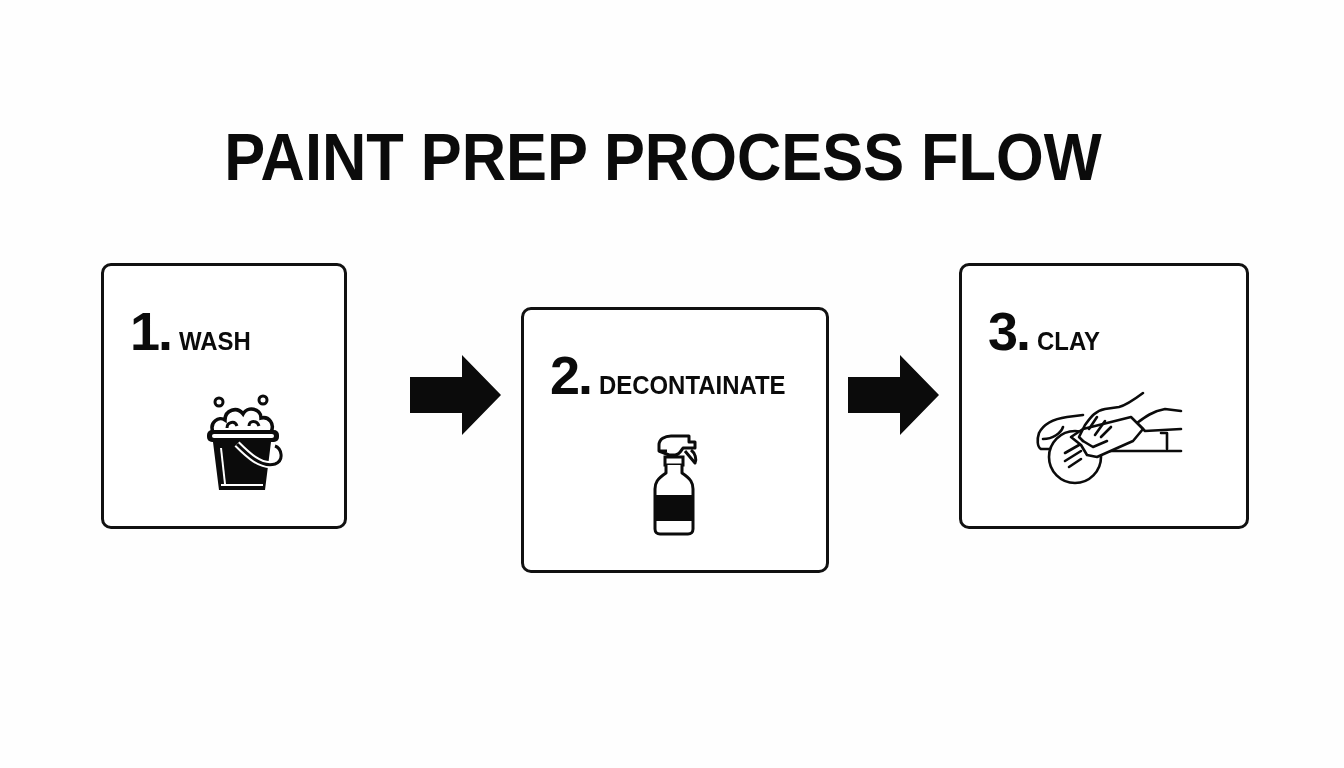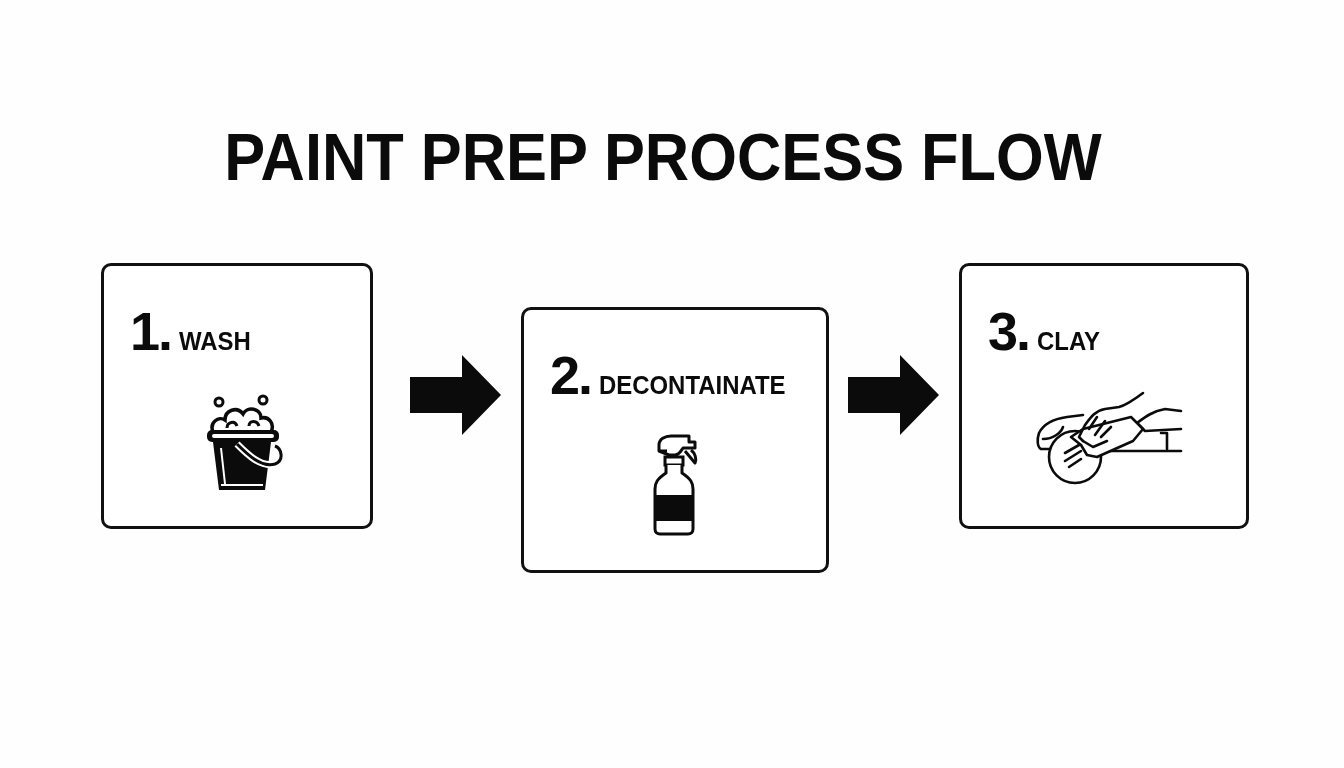--- a/index.html
+++ b/index.html
@@ -20,21 +20,21 @@
   .step-num { font-size:54px; font-weight:bold; letter-spacing:-2px; vertical-align:baseline; }
   .step-label { font-size:26px; font-weight:bold; margin-left:8px; vertical-align:baseline; transform:scaleX(0.92); display:inline-block; transform-origin:0 0; }
   .icon { position:absolute; }
   .arrow { position:absolute; top:355px; width:92px; height:80px; }
 </style>
 </head>
 <body>
 
 <div class="title">PAINT PREP PROCESS FLOW</div>
 
-<div class="step" style="left:101px; width:272px;padding-left:7px;">
+<div class="step" style="left:101px; width:246px;padding-left:7px;">
   <div class="step-header">
     <span class="step-num">1.</span><span class="step-label">WASH</span>
   </div>
   <svg class="icon" style="left:101px; top:126px;" width="84" height="102" viewBox="0 0 84 102">
     <circle cx="14" cy="10" r="4" fill="none" stroke="#0b0b0b" stroke-width="3"></circle>
     <circle cx="58" cy="8" r="4" fill="none" stroke="#0b0b0b" stroke-width="3"></circle>
     <path d="M8 40 C4 30 14 24 20 28 C20 18 32 14 38 22 C42 14 56 16 56 26 C64 24 70 32 66 40 Z" fill="#fff" stroke="#0b0b0b" stroke-width="3.5"></path>
     <path d="M22 36 C22 30 30 28 32 34" fill="none" stroke="#0b0b0b" stroke-width="3"></path>
     <path d="M44 34 C44 28 52 28 54 34" fill="none" stroke="#0b0b0b" stroke-width="3"></path>
     <rect x="2" y="38" width="72" height="12" rx="5" fill="#0b0b0b"></rect>

